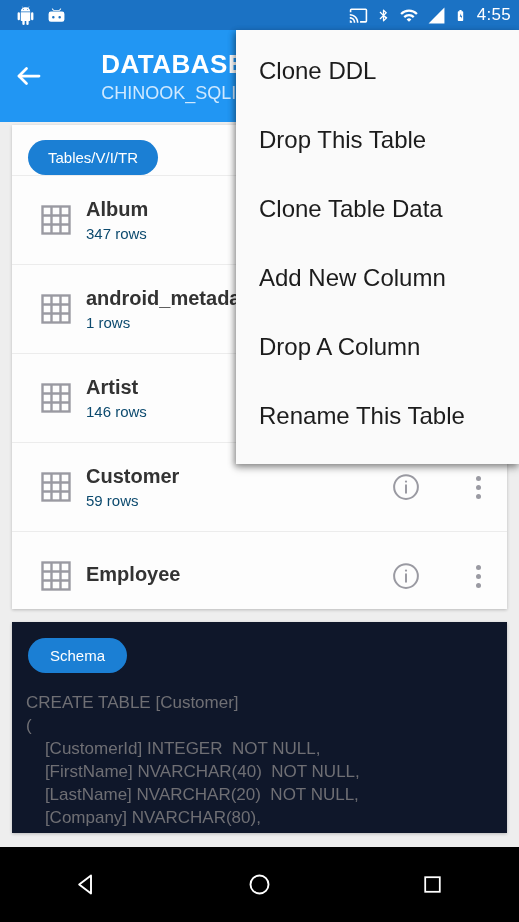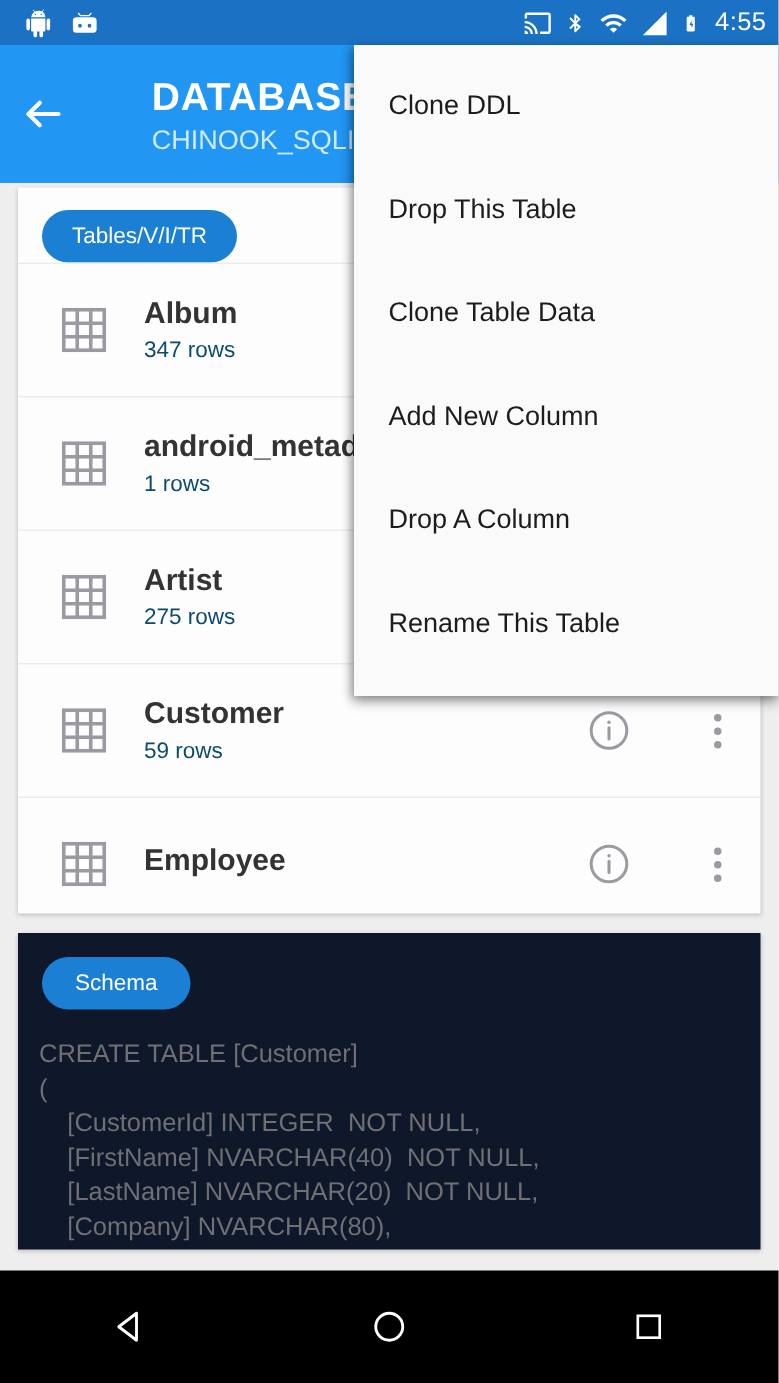--- a/index.html
+++ b/index.html
@@ -57,21 +57,21 @@
     font-size:15px; padding:9px 20px; border-radius:22px;
     cursor:pointer;
   }
   .table-row{
     height:89px; display:flex; align-items:center;
     border-top:1px solid #ececec; padding:0 18px 0 26px;
     cursor:pointer; position:relative;
   }
   .table-row:first-of-type{ border-top:none; margin-top:12px; }
   .grid-icon{ width:36px; height:36px; flex:0 0 36px; }
-  .row-texts{ margin-left:22px; display:flex; flex-direction:column; justify-content:space-between; }
+  .row-texts{ margin-left:12px; display:flex; flex-direction:column; justify-content:space-between; }
   .row-name{ font-size:20px; font-weight:bold; color:#333; white-space:nowrap; }
   .row-sub{ font-size:15px; color:#0c4a6e; margin-top:4px; }
   .row-actions{ margin-left:auto; display:flex; align-items:center; gap:46px; }
   .info-icon{ width:30px; height:30px; cursor:pointer; }
   .dots-icon{ width:22px; height:30px; cursor:pointer; display:flex; flex-direction:column;
               align-items:center; justify-content:center; gap:4px; }
   .dots-icon i{ width:5px; height:5px; border-radius:50%; background:#9a9aa2; display:block; }
 
   
   #schema-card{
@@ -111,21 +111,21 @@
 
   
   #popup-menu{
     position:absolute; left:236px; top:30px; width:283px; height:434px;
     background:#fafafa;
     box-shadow:-2px 2px 6px rgba(0,0,0,.30), 0 4px 8px rgba(0,0,0,.26);
     z-index:40; padding-top:6px;
   }
   .menu-item{
     height:69px; display:flex; align-items:center;
-    padding-left:23px; font-size:18px; color:#1c1c1c; cursor:pointer;
+    padding-left:23px; font-size:24px; color:#1c1c1c; cursor:pointer;
   }
 
   
   #nav-bar{
     position:absolute; left:0; top:847px; width:519px; height:75px;
     background:#000; display:flex; align-items:center; justify-content:space-around;
   }
   .nav-btn{ width:100px; height:75px; display:flex; align-items:center; justify-content:center; cursor:pointer; }
 </style>
 </head>
@@ -227,21 +227,21 @@
     </div>
 
     
     <div class="table-row">
       <svg class="grid-icon" viewBox="0 0 24 24" fill="none" stroke="#9a9aa2" stroke-width="1.6">
         <rect x="3" y="3" width="18" height="18"></rect>
           <path d="M3 9h18M3 15h18M9 3v18M15 3v18"></path>
       </svg>
       <div class="row-texts">
         <div class="row-name">Artist</div>
-        <div class="row-sub">275 rows</div>
+        <div class="row-sub">146 rows</div>
       </div>
       <div class="row-actions">
         <svg class="info-icon" viewBox="0 0 24 24" fill="none" stroke="#9a9aa2" stroke-width="1.6">
           <circle cx="12" cy="12" r="9.5"></circle>
             <path d="M12 10.5v6" stroke-linecap="round"></path>
             <circle cx="12" cy="7.6" r=".9" fill="#9a9aa2" stroke="none"></circle>
         </svg>
         <div class="dots-icon">
             <i></i>
             <i></i>

